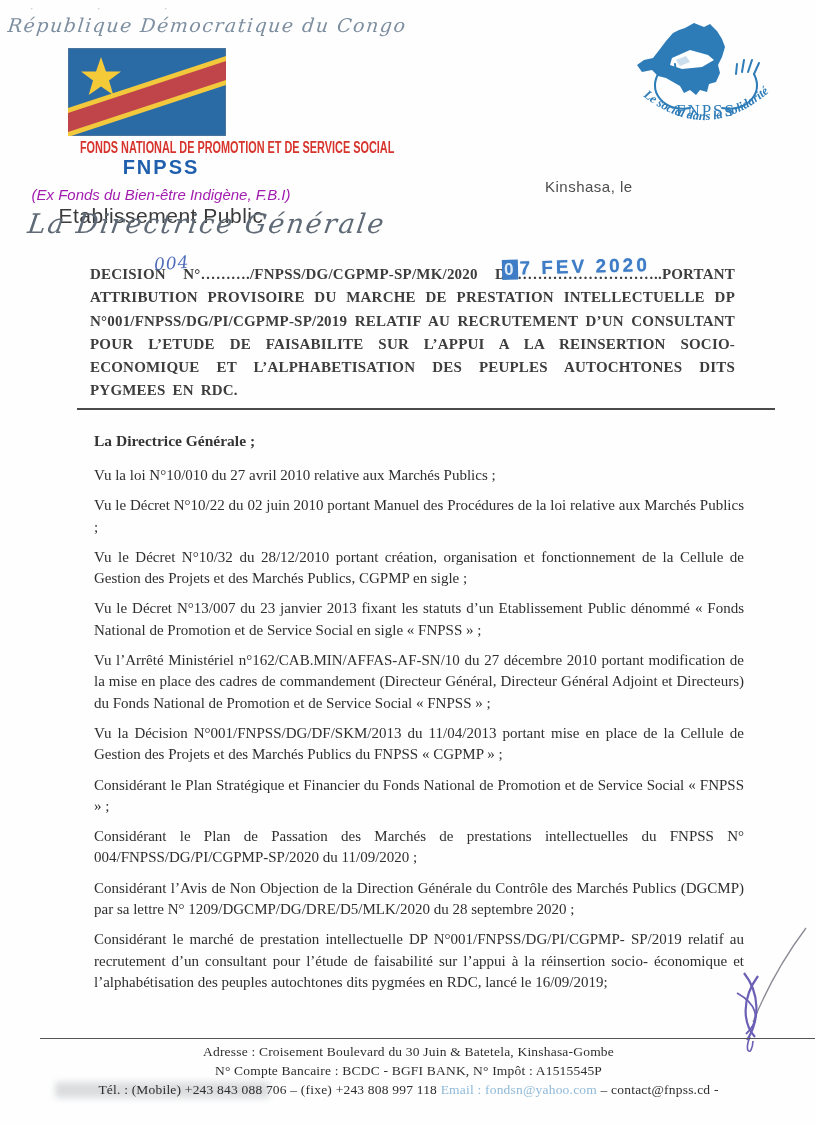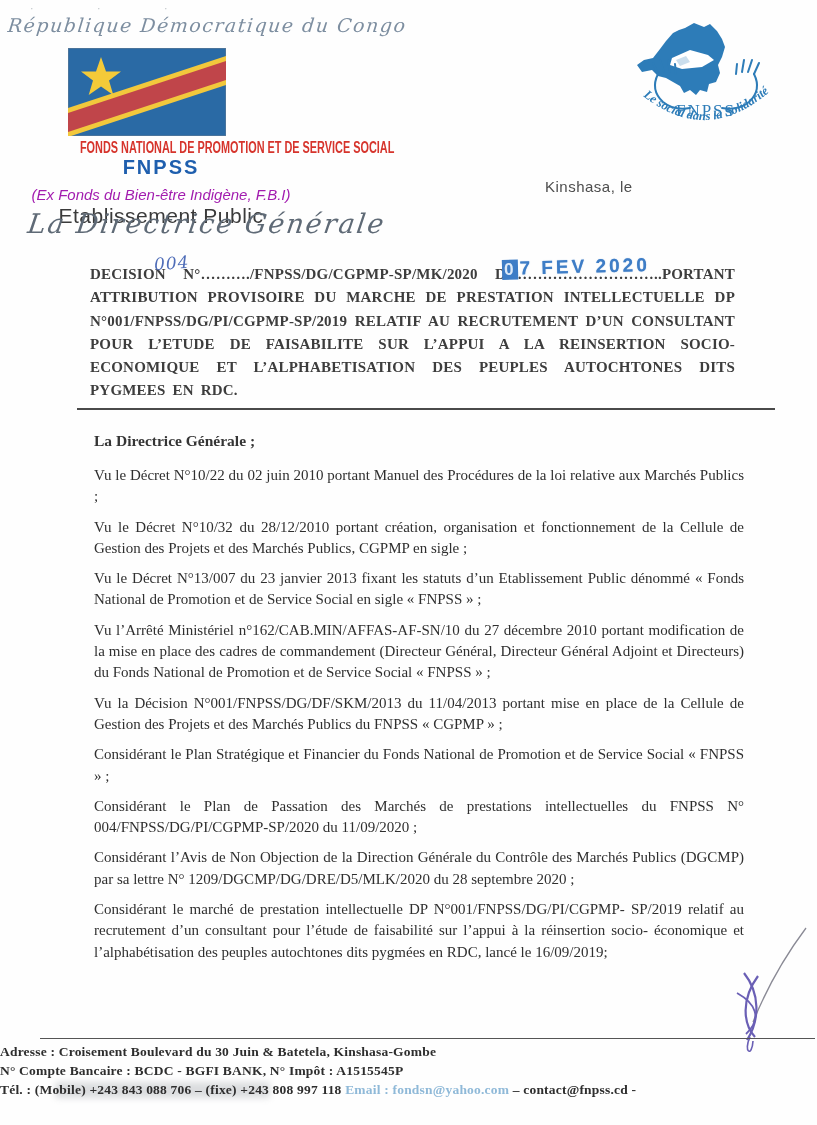--- a/index.html
+++ b/index.html
@@ -129,23 +129,23 @@
   .salutation{font-weight:bold;font-size:15.5px;margin-bottom:13px !important;color:#353535;}
   
   .signature{position:absolute;left:700px;top:900px;}
   
   .divider-footer{
     position:absolute;left:40px;top:1038px;width:775px;height:0;
     border-top:1.5px solid #555;
   }
   .footer{
     position:absolute;left:0;top:1043px;width:817px;
+    text-align:center;
     font-size:13.5px;line-height:1.4;color:#2e2e2e;
     letter-spacing:0.2px;
-    font-weight:bold;
   }
   .footer .email{color:#8fb9d8;}
   .footer .website{
     font-family:"Liberation Sans", sans-serif;
     font-style:italic;
     font-size:17px;
     color:#cf4f3e;
     margin-top:1px;
   }
   .scan-smudge{
@@ -213,20 +213,21 @@
   <div class="place-line">Kinshasa, le</div>
 
   <div class="decision-title">DECISION N°………./FNPSS/DG/CGPMP-SP/MK/2020 DU………………………..PORTANT ATTRIBUTION PROVISOIRE DU MARCHE DE PRESTATION INTELLECTUELLE DP N°001/FNPSS/DG/PI/CGPMP-SP/2019 RELATIF AU RECRUTEMENT D’UN CONSULTANT POUR L’ETUDE DE FAISABILITE SUR L’APPUI A LA REINSERTION SOCIO-ECONOMIQUE ET L’ALPHABETISATION DES PEUPLES AUTOCHTONES DITS PYGMEES EN RDC.</div>
   <div class="handwritten-number">004</div>
   <div class="date-stamp"><span class="stamp-digit">0</span><span>7 FEV 2020</span></div>
 
   <div class="divider-title"></div>
 
   <div class="body-block">
     <p class="salutation">La Directrice Générale ;</p>
+    <p>Vu la loi N°10/010 du 27 avril 2010 relative aux Marchés Publics ;</p>
     <p>Vu le Décret  N°10/22 du 02 juin 2010 portant Manuel des Procédures de la loi relative aux Marchés Publics ;</p>
     <p>Vu le Décret N°10/32 du  28/12/2010  portant création, organisation et fonctionnement de la Cellule de Gestion des Projets et des Marchés Publics, CGPMP en sigle ;</p>
     <p>Vu le Décret N°13/007 du 23 janvier 2013 fixant les statuts d’un Etablissement Public dénommé « Fonds National de Promotion et de Service Social en sigle « FNPSS » ;</p>
     <p>Vu l’Arrêté Ministériel n°162/CAB.MIN/AFFAS-AF-SN/10 du 27 décembre 2010 portant modification de la mise en place des cadres de commandement (Directeur Général, Directeur Général Adjoint et Directeurs) du Fonds National de Promotion et de Service Social « FNPSS » ;</p>
     <p>Vu la Décision N°001/FNPSS/DG/DF/SKM/2013 du 11/04/2013 portant mise en place de la Cellule de Gestion des Projets et des Marchés Publics du FNPSS « CGPMP » ;</p>
     <p>Considérant le Plan Stratégique et Financier du Fonds National de Promotion et de Service Social « FNPSS » ;</p>
     <p>Considérant le Plan de Passation des Marchés de prestations intellectuelles du FNPSS N° 004/FNPSS/DG/PI/CGPMP-SP/2020 du 11/09/2020 ;</p>
     <p>Considérant l’Avis de Non Objection de la Direction Générale du Contrôle des Marchés Publics (DGCMP) par sa lettre N° 1209/DGCMP/DG/DRE/D5/MLK/2020 du 28 septembre 2020 ;</p>
     <p>Considérant le marché de prestation intellectuelle DP N°001/FNPSS/DG/PI/CGPMP- SP/2019 relatif au recrutement d’un consultant pour l’étude de faisabilité sur l’appui à la réinsertion socio- économique et l’alphabétisation des peuples autochtones dits pygmées en RDC, lancé le 16/09/2019;</p>
   </div>

